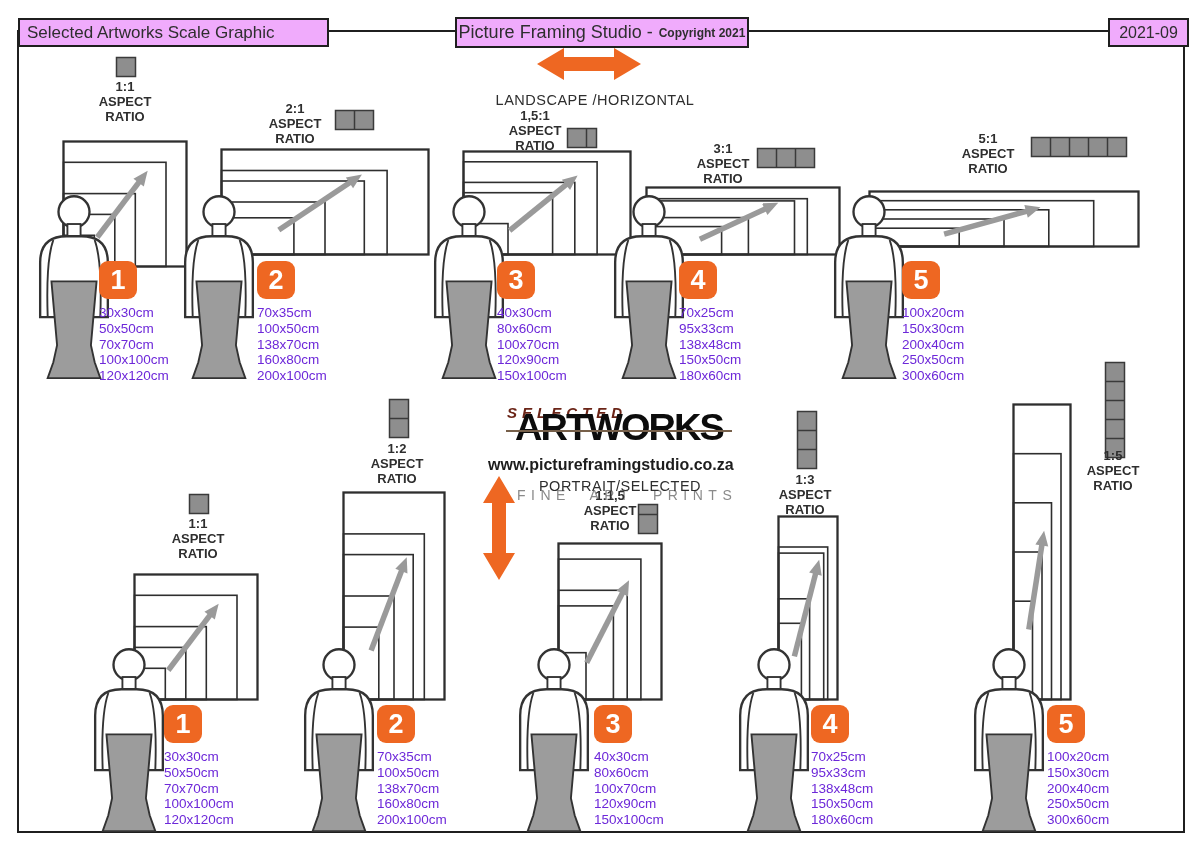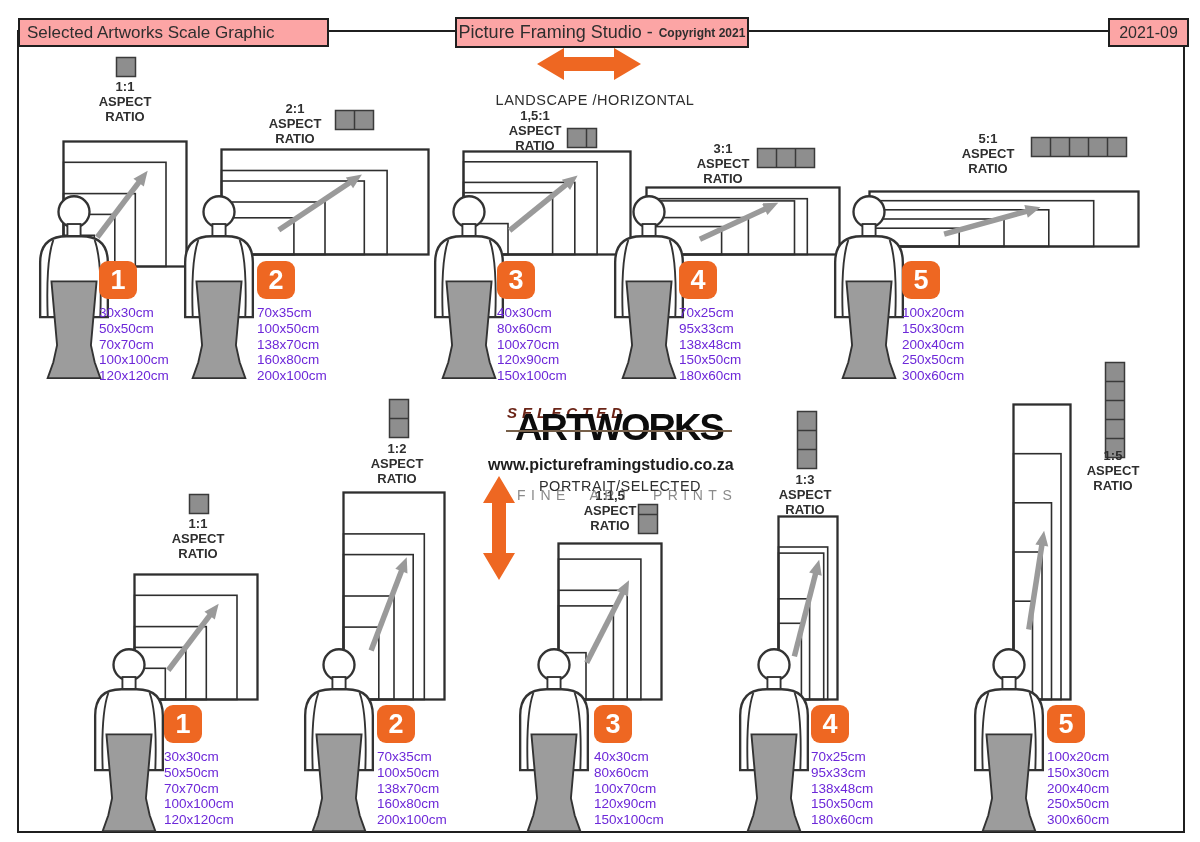--- a/index.html
+++ b/index.html
@@ -1,20 +1,20 @@
 <!DOCTYPE html>
 <html style="--accent: #EE6722;"><head>
 <meta charset="utf-8">
 <style>
   html,body{margin:0;padding:0;background:#e9e9e9;}
   .canvas{position:relative;width:1200px;height:842px;background:#ffffff;margin:0 auto;
     font-family:"Liberation Sans","DejaVu Sans",sans-serif;color:#2e2e2e;overflow:hidden;}
   .border-frame{position:absolute;left:17px;top:30px;width:1164px;height:799px;
     border:2px solid #1f1f1f;z-index:1;}
-  .hdr-box{position:absolute;background:#fca5a5;border:2px solid #1f1f1f;z-index:5;
+  .hdr-box{position:absolute;background:#f0abfc;border:2px solid #1f1f1f;z-index:5;
     display:flex;align-items:center;white-space:nowrap;}
   .hdr-left{left:18px;top:18px;width:300px;height:25px;font-size:17px;padding-left:7px;}
   .hdr-center{left:455px;top:17px;width:290px;height:27px;font-size:18px;justify-content:center;gap:6px;}
   .hdr-center .small{font-size:12px;font-weight:bold;}
   .hdr-right{left:1108px;top:18px;width:77px;height:25px;font-size:16px;justify-content:center;}
   .dir-label{position:absolute;text-align:center;font-size:14.5px;letter-spacing:.5px;z-index:4;}
   .caption{position:absolute;text-align:center;font-size:13px;line-height:15px;z-index:4;font-weight:bold;}
   .caption span{display:block;}
   .ratio-icon{position:absolute;z-index:4;}
   svg.frames{position:absolute;overflow:visible;z-index:2;}

